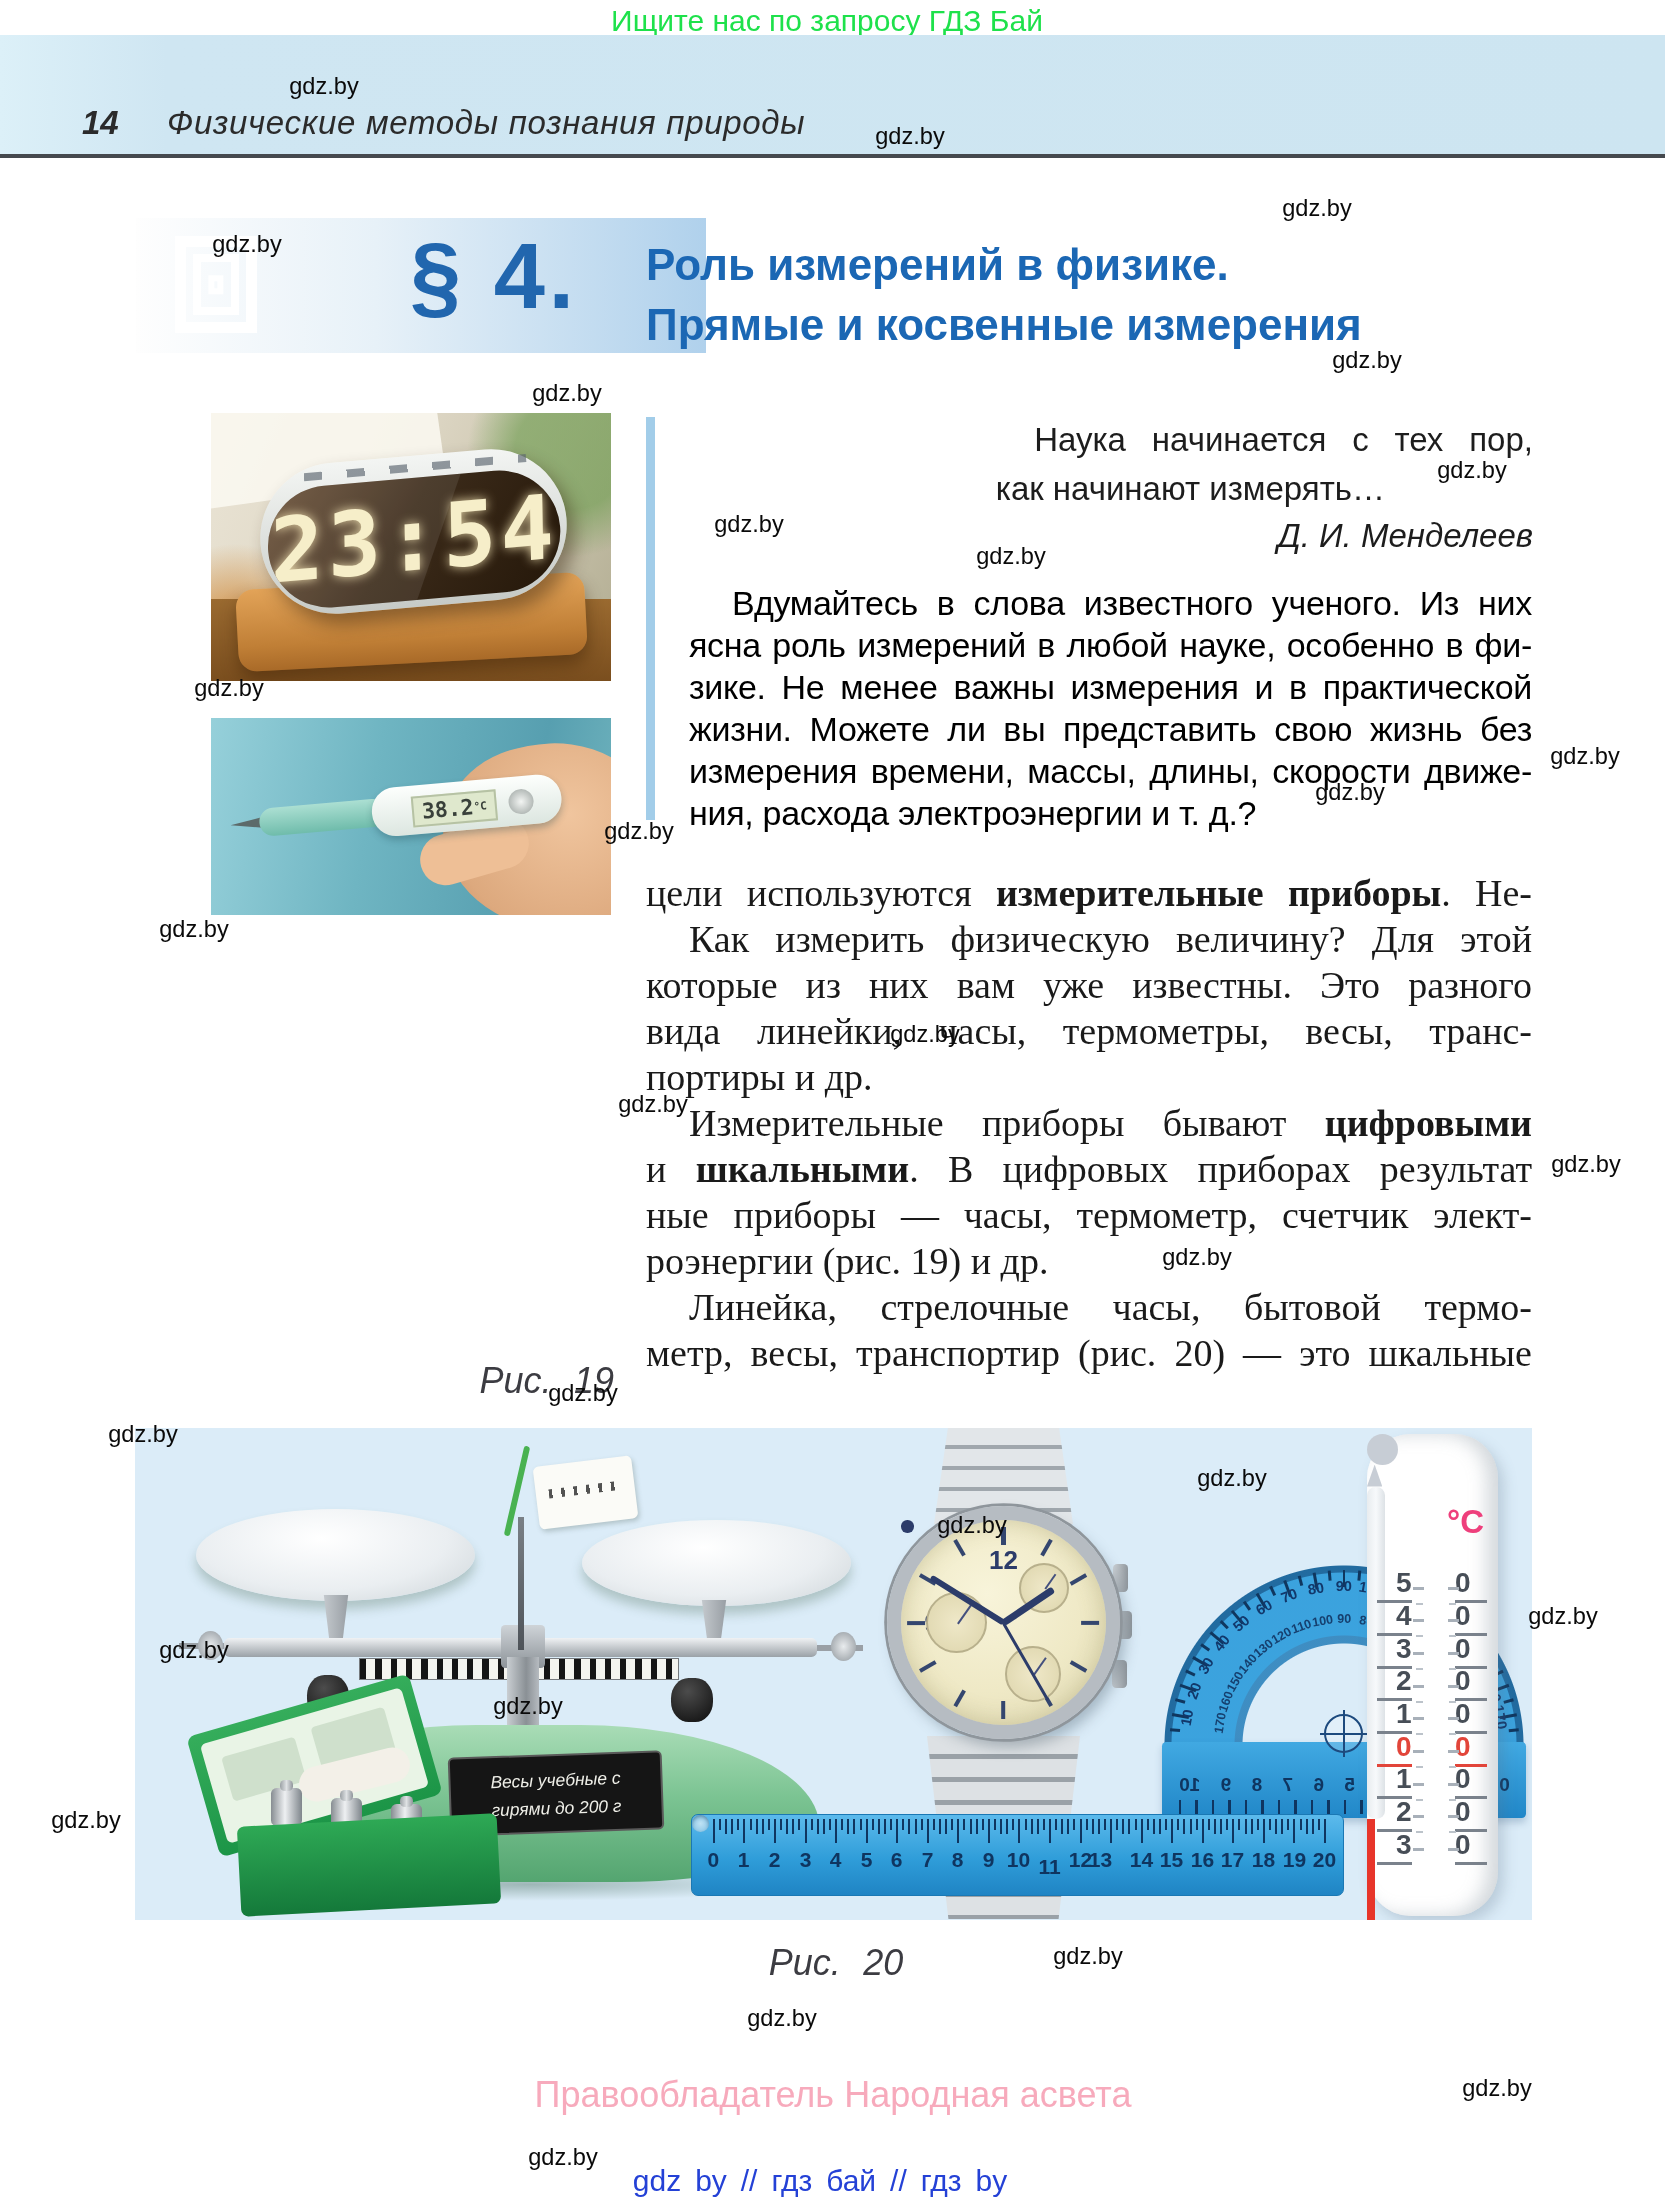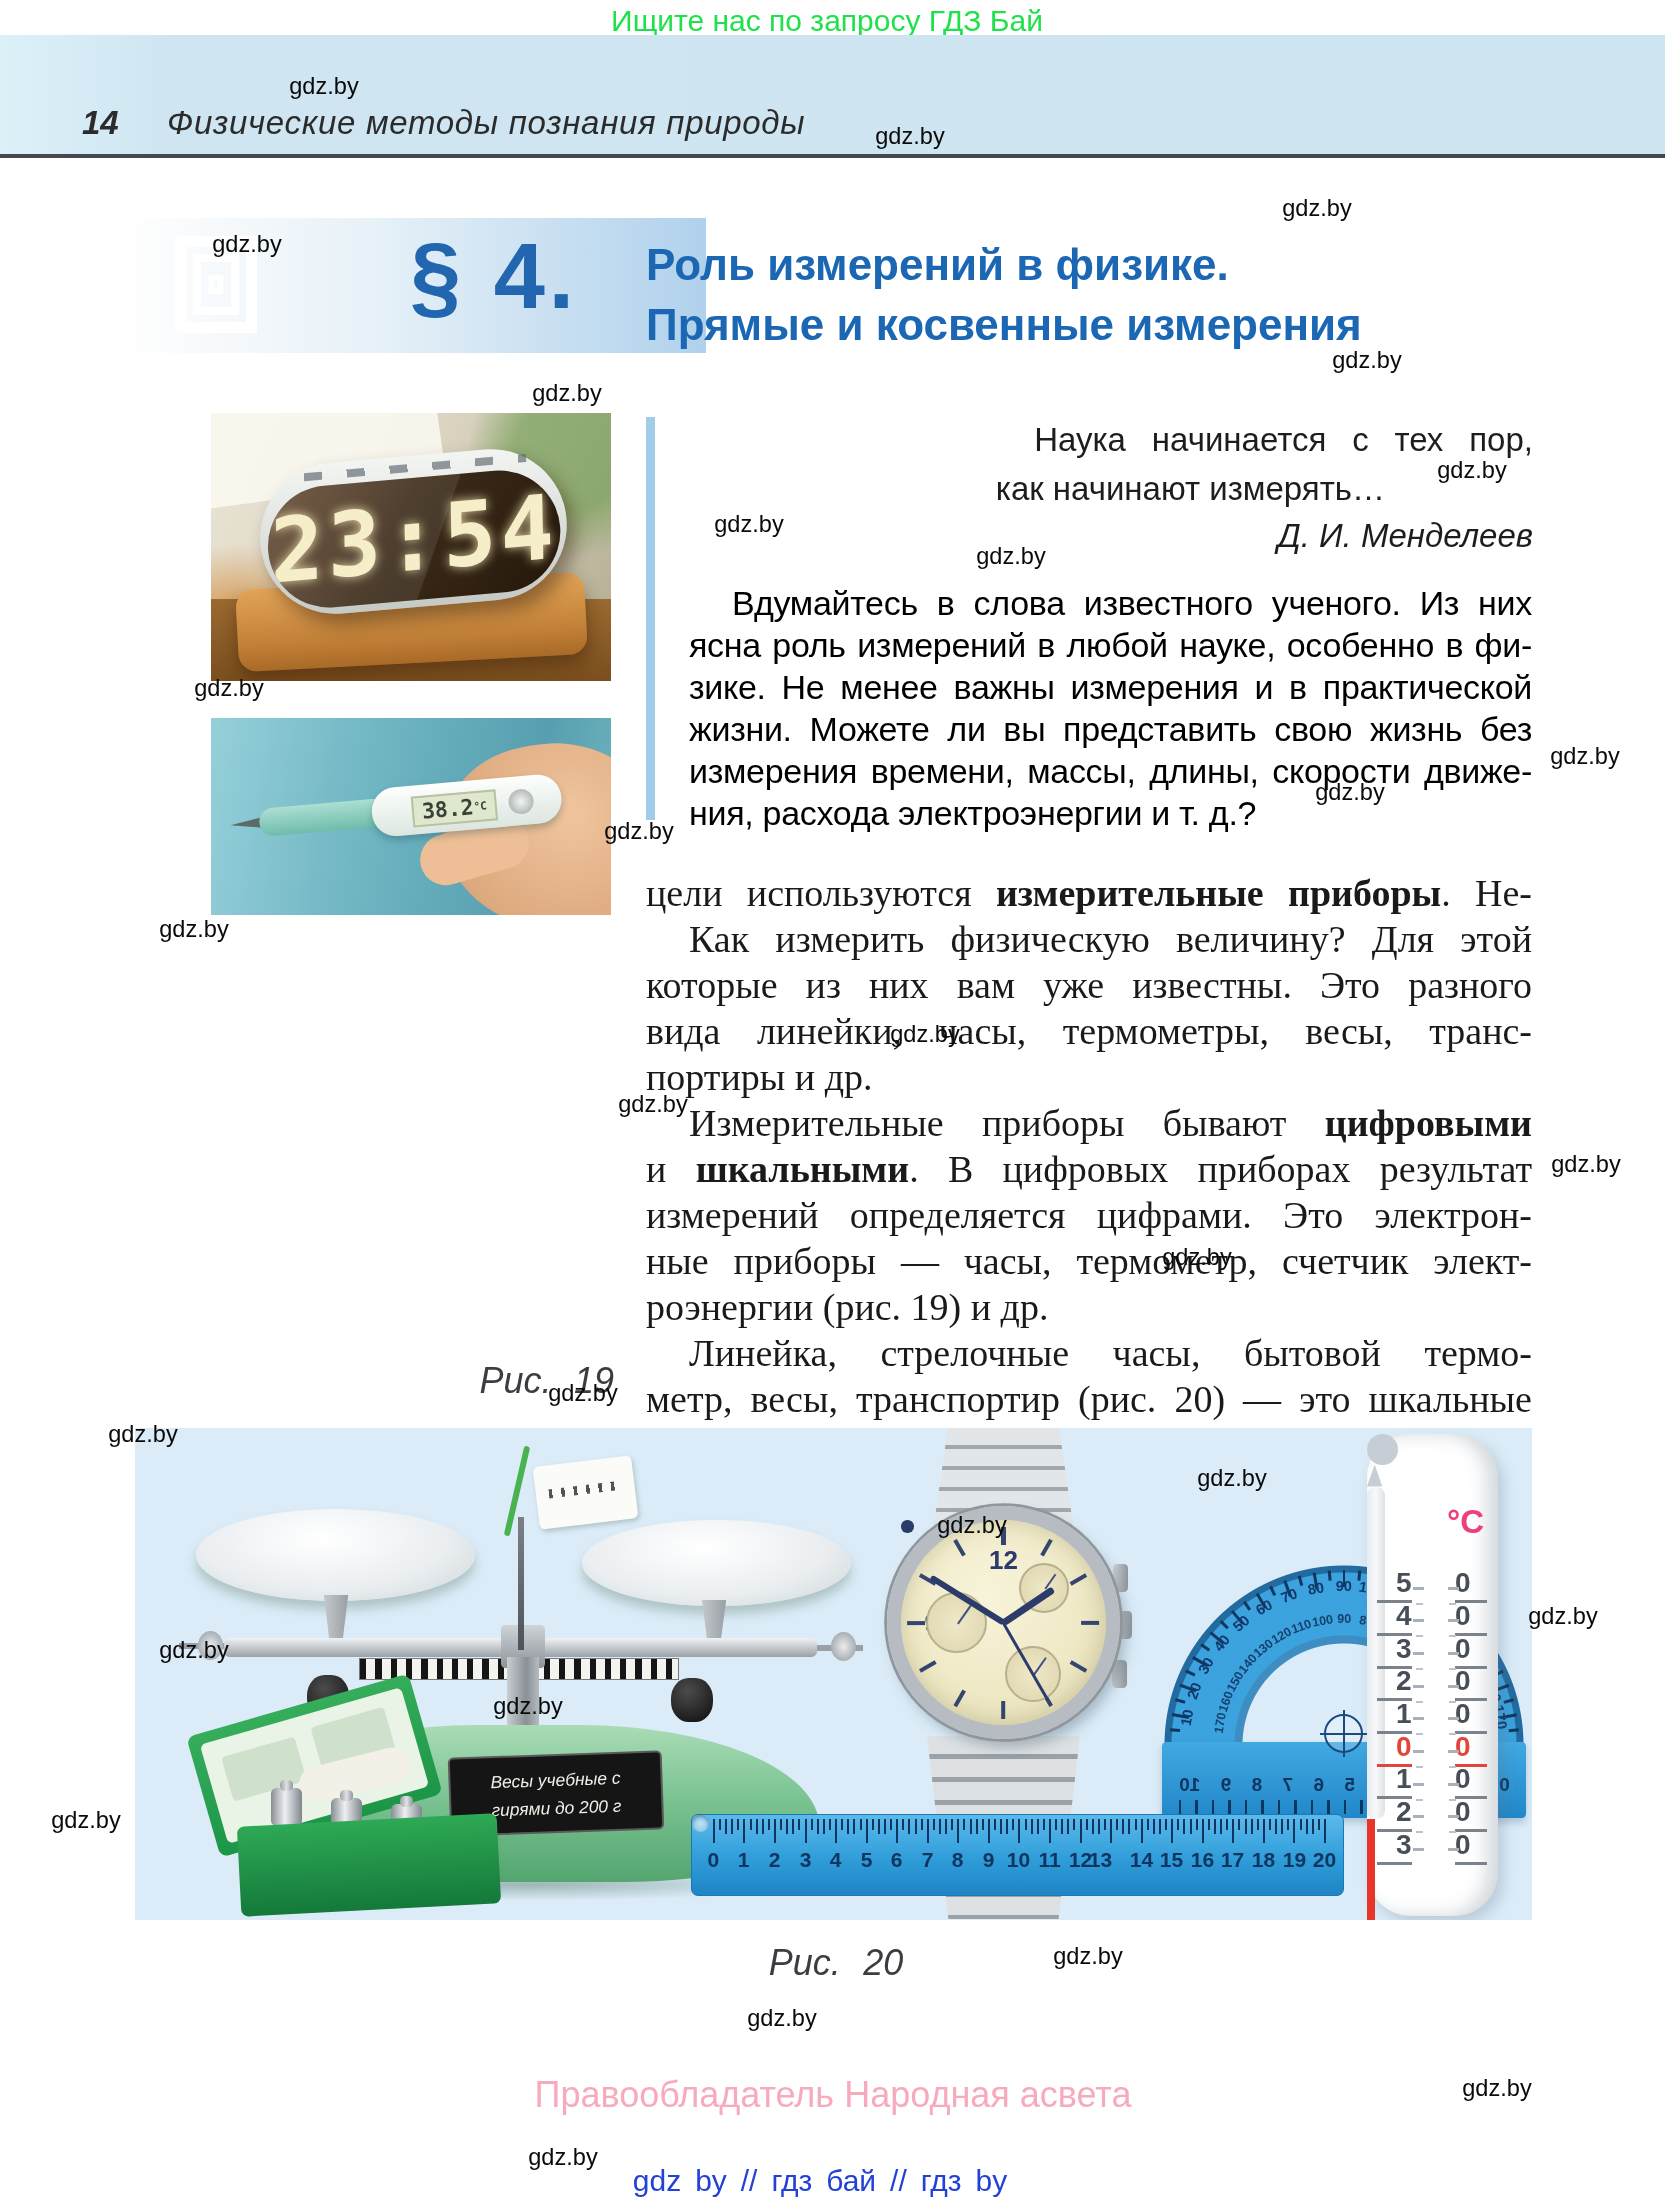--- a/index.html
+++ b/index.html
@@ -297,21 +297,20 @@
       <div class="tline"><span>ния, расхода электроэнергии и т. д.?</span></div>
     </div>
   <div class="bodytext" id="bodyLines">
       <div class="tline just"><span>цели используются </span><span class="b">измерительные приборы</span><span>. Не-</span></div>
       <div class="tline just ind"><span>Как измерить физическую величину? Для этой</span></div>
       <div class="tline just"><span>которые из них вам уже известны. Это разного</span></div>
       <div class="tline just"><span>вида линейки, часы, термометры, весы, транс-</span></div>
       <div class="tline"><span>портиры и др.</span></div>
       <div class="tline just ind"><span>Измерительные приборы бывают </span><span class="b">цифровыми</span></div>
       <div class="tline just"><span>и </span><span class="b">шкальными</span><span>. В цифровых приборах результат</span></div>
-      <div class="tline just"><span>измерений определяется цифрами. Это электрон-</span></div>
       <div class="tline just"><span>ные приборы — часы, термометр, счетчик элект-</span></div>
       <div class="tline"><span>роэнергии (рис. 19) и др.</span></div>
       <div class="tline just ind"><span>Линейка, стрелочные часы, бытовой термо-</span></div>
       <div class="tline just"><span>метр, весы, транспортир (рис. 20) — это шкальные</span></div>
     </div>
 
   <div class="fig20">
     <div class="sc-pan l"></div>
     <div class="sc-pan r"></div>
     <div class="sc-stem l"></div>
@@ -541,21 +540,21 @@
         <div class="rl-t" style="left: 308px; height: 15.3px;"></div>
         <div class="rl-t" style="left: 314px; height: 15.3px;"></div>
         <div class="rl-t" style="left: 320px; height: 11px;"></div>
         <div class="rl-t" style="left: 326px; height: 23.6px;"></div>
         <span class="rl-n" style="left: 310px;">10</span>
         <div class="rl-t" style="left: 333px; height: 11px;"></div>
         <div class="rl-t" style="left: 339px; height: 15.3px;"></div>
         <div class="rl-t" style="left: 345px; height: 15.3px;"></div>
         <div class="rl-t" style="left: 351px; height: 11px;"></div>
         <div class="rl-t" style="left: 357px; height: 23.6px;"></div>
-        <span class="rl-n" style="left: 341px;">11</span>
+        <span class="rl-n" style="left: 341px; margin-top: 7px;">11</span>
         <div class="rl-t" style="left: 363px; height: 11px;"></div>
         <div class="rl-t" style="left: 369px; height: 15.3px;"></div>
         <div class="rl-t" style="left: 375px; height: 15.3px;"></div>
         <div class="rl-t" style="left: 381px; height: 11px;"></div>
         <div class="rl-t" style="left: 388px; height: 23.6px;"></div>
         <span class="rl-n" style="left: 372px;">12</span>
         <div class="rl-t" style="left: 394px; height: 11px;"></div>
         <div class="rl-t" style="left: 400px; height: 15.3px;"></div>
         <div class="rl-t" style="left: 406px; height: 15.3px;"></div>
         <div class="rl-t" style="left: 412px; height: 11px;"></div>

